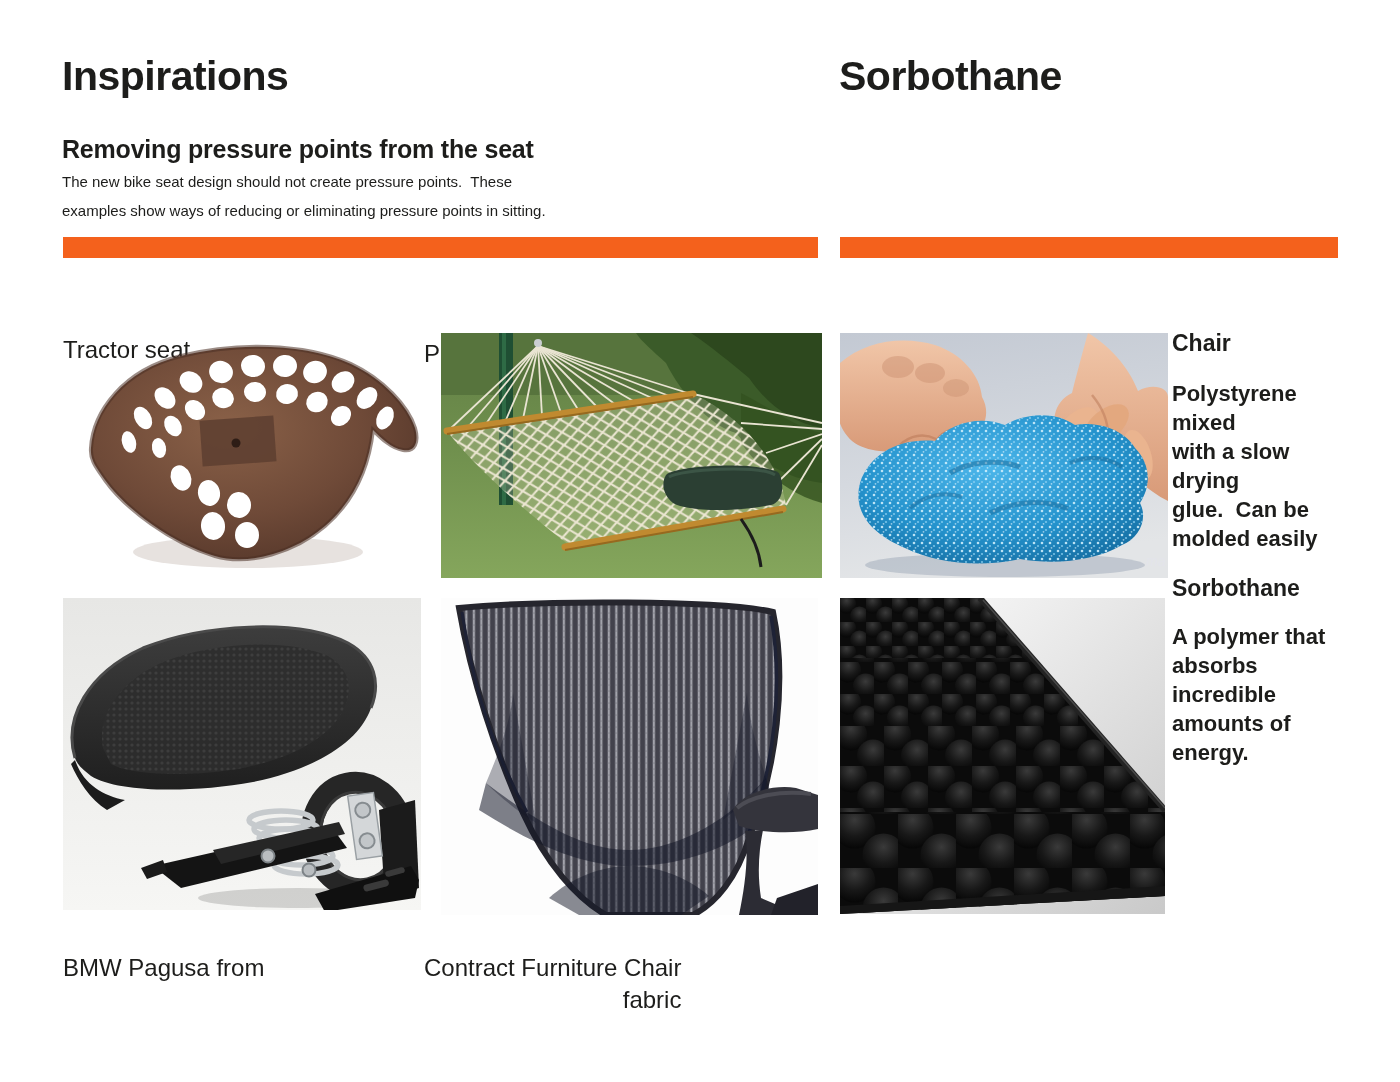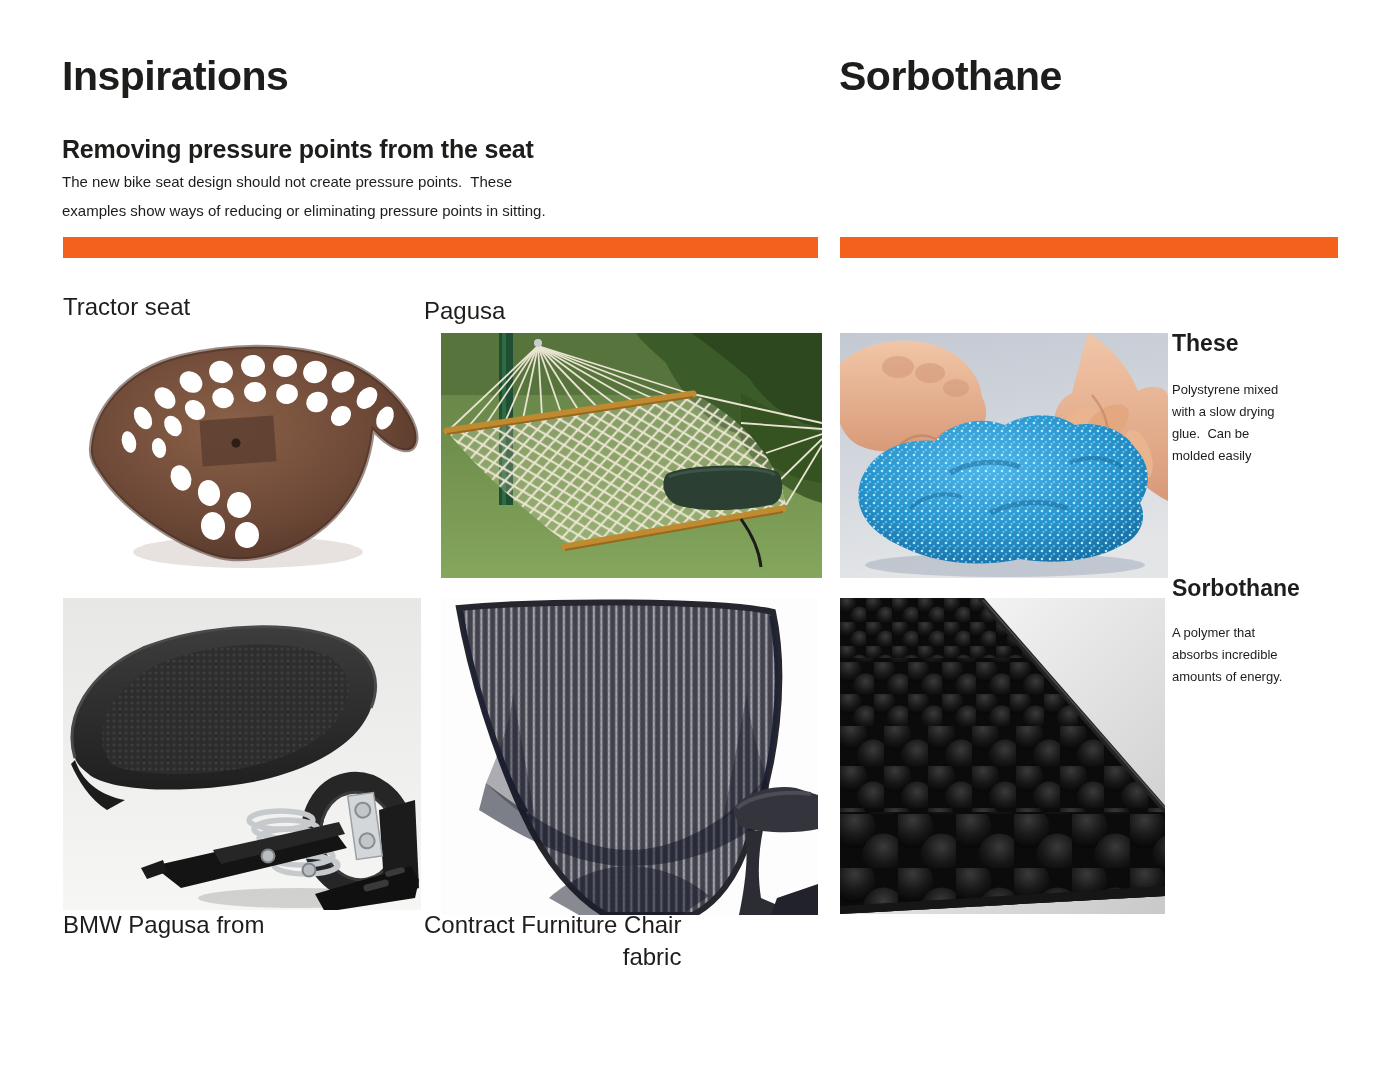--- a/index.html
+++ b/index.html
@@ -5,23 +5,23 @@
   html,body{margin:0;padding:0;}
   body{
     width:1400px;height:1082px;background:#ffffff;position:relative;
     font-family:"Liberation Sans","DejaVu Sans",sans-serif;color:#1d1d1b;
     overflow:hidden;
   }
   .abs{position:absolute;}
   .h1{font-size:41px;font-weight:700;letter-spacing:-0.5px;line-height:1;text-align:right;}
   .h2{font-size:25px;font-weight:700;letter-spacing:-0.2px;line-height:1.1;}
   .body-text{font-size:15px;font-weight:400;line-height:29px;white-space:pre-wrap;}
-  .caption{font-size:24px;font-weight:400;line-height:32px;white-space:pre-wrap;}
+  .caption{font-size:24px;font-weight:400;line-height:32px;white-space:pre-wrap;margin-top:43px;}
   .mat-name{font-size:23px;font-weight:700;line-height:1.1;}
-  .mat-desc{font-size:13px;font-weight:400;line-height:22px;white-space:pre-wrap;width:165px;}
+  .mat-desc{font-size:22px;font-weight:700;line-height:29px;white-space:pre-wrap;width:165px;}
   .bar{height:21px;}
   .photo{display:block;}
   .watermark{font-size:14px;font-style:italic;color:#e3e4ea;line-height:1;}
 </style>
 </head>
 <body>
 
 <div class="abs h1" style="left:62px;top:56px;">Inspirations</div>
 <div class="abs h1" style="left:839px;top:56px;">Sorbothane</div>
 
@@ -185,21 +185,21 @@
            C 260,88 285,98 295,115 C 310,130 312,152 300,170 C 308,185 300,205 282,212
            C 255,228 215,232 180,226 C 140,235 95,230 65,215 C 35,202 12,182 20,150 Z" fill="url(#beads)"></path>
   <path d="M 110,140 C 130,128 160,126 180,134" fill="none" stroke="#11608f" stroke-width="5" opacity="0.45"></path>
   <path d="M 150,180 C 175,168 205,166 228,176" fill="none" stroke="#11608f" stroke-width="5" opacity="0.4"></path>
   <path d="M 70,175 C 85,162 105,158 122,164" fill="none" stroke="#11608f" stroke-width="4" opacity="0.4"></path>
   <path d="M 230,130 C 248,122 268,124 282,134" fill="none" stroke="#11608f" stroke-width="4" opacity="0.4"></path>
 </svg>
 <span class="abs watermark" style="left:306px;top:221px;">ma</span>
 </div>
 
-<div class="abs mat-name" style="left:1172px;top:331px;">These</div>
+<div class="abs mat-name" style="left:1172px;top:331px;">Chair</div>
 <div class="abs mat-desc" style="left:1172px;top:379px;">Polystyrene mixed
 with a slow drying
 glue.  Can be
 molded easily</div>
 
 <div class="abs mat-name" style="left:1172px;top:576px;">Sorbothane</div>
 <div class="abs mat-desc" style="left:1172px;top:622px;">A polymer that
 absorbs incredible
 amounts of energy.</div>
 

